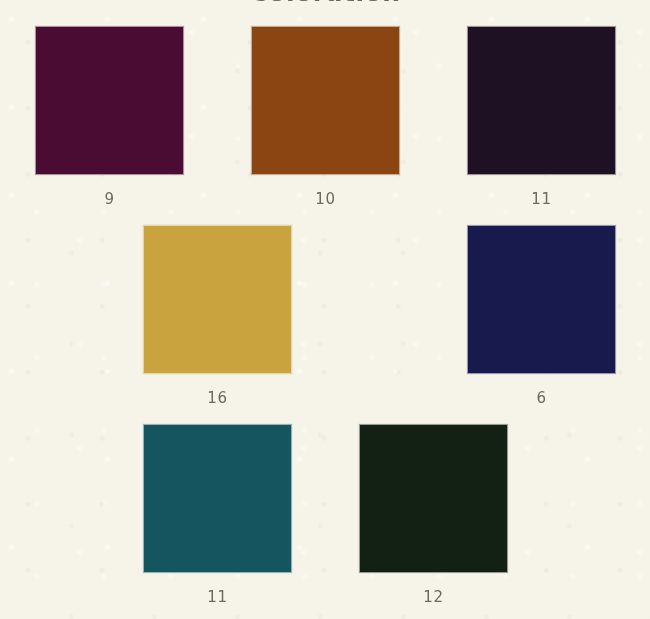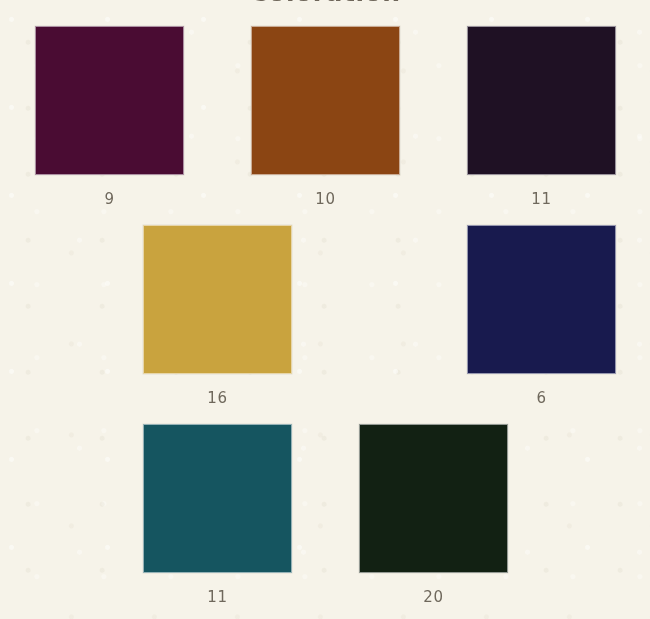--- a/index.html
+++ b/index.html
@@ -124,15 +124,15 @@
       <div class="swatch-label">6</div>
     </div>
     <div class="cell gap"></div>
     <div class="cell">
       <div class="swatch" style="background-color: rgb(21, 85, 96);"></div>
       <div class="swatch-label">11</div>
     </div>
     <div class="cell gap"></div>
     <div class="cell">
       <div class="swatch" style="background-color: rgb(18, 33, 19);"></div>
-      <div class="swatch-label">20</div>
+      <div class="swatch-label">12</div>
     </div>
   </div>
 
 </body></html>

